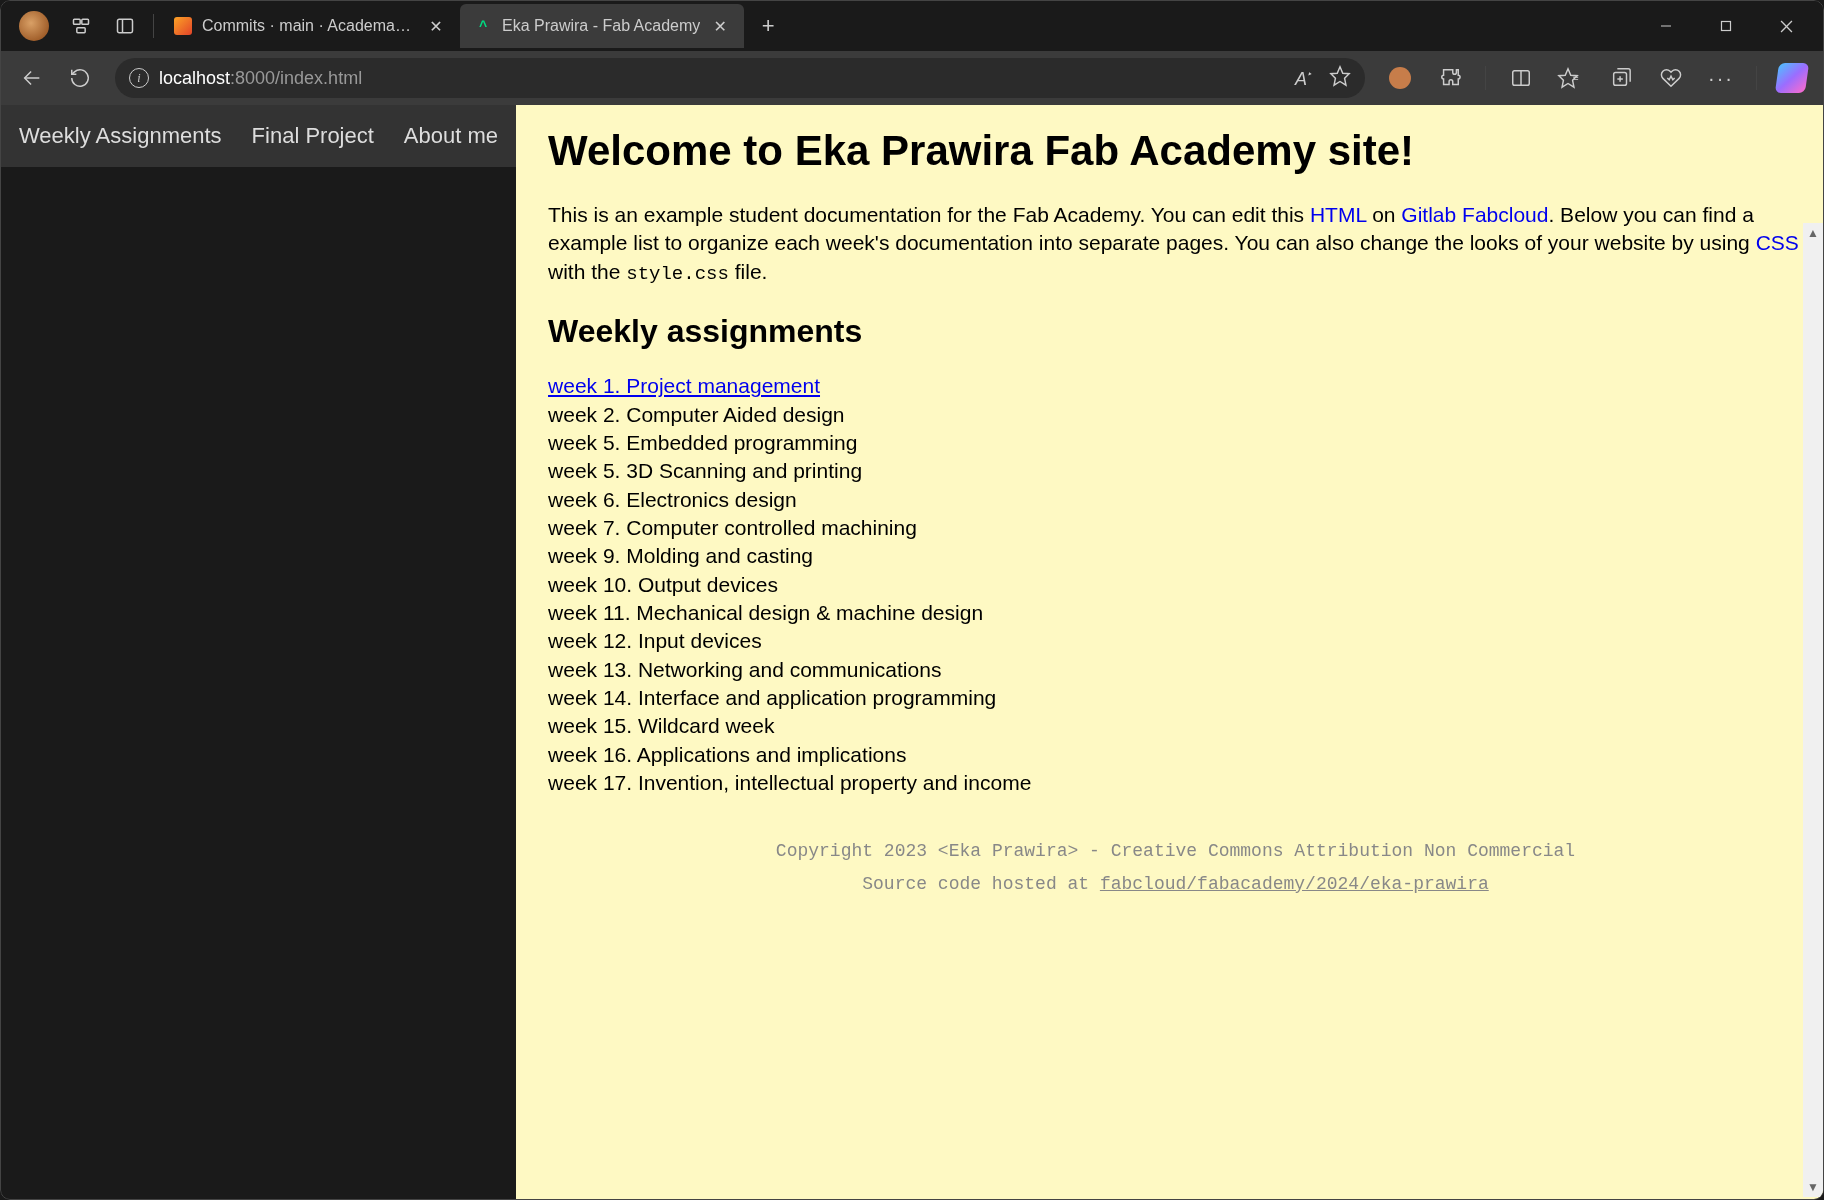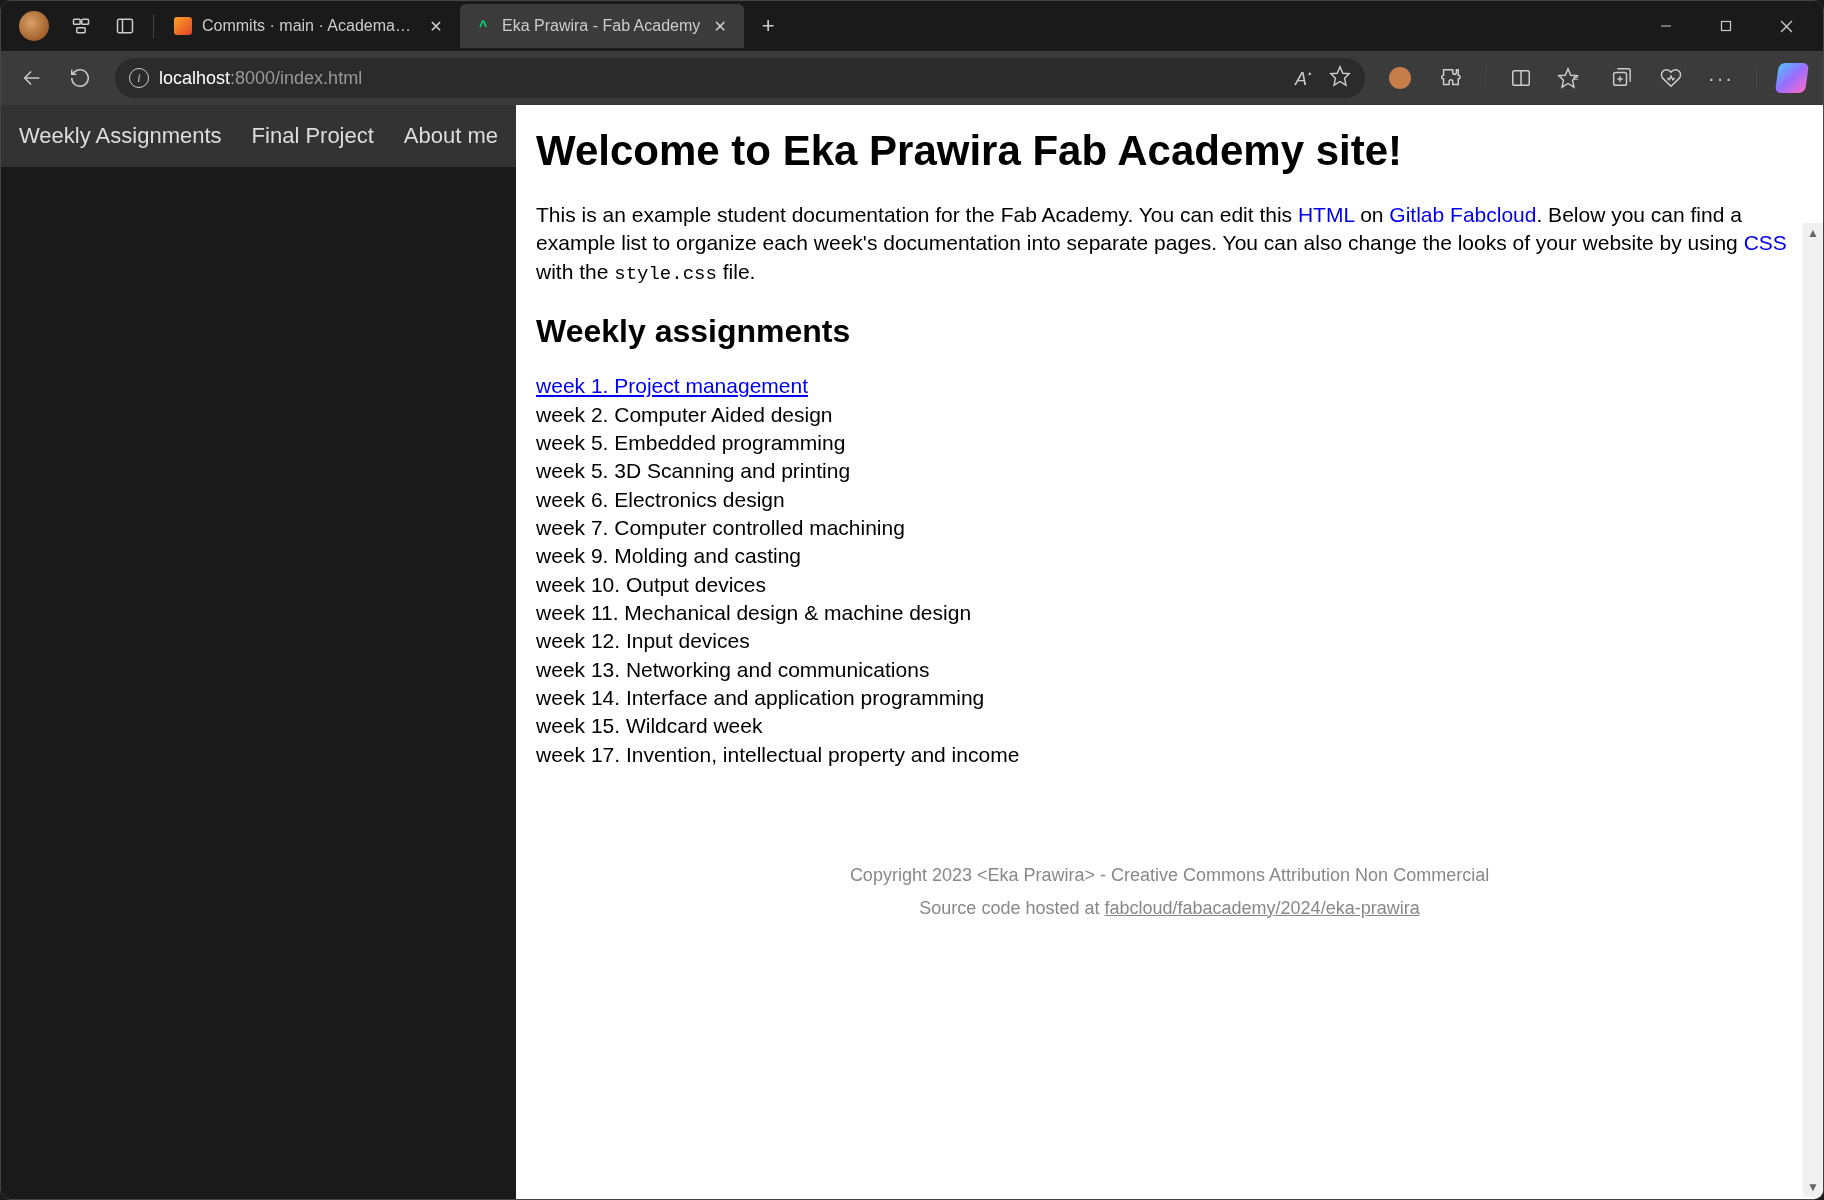--- a/index.html
+++ b/index.html
@@ -182,24 +182,24 @@
 }
 .site-nav a {
   color: #ddd;
   font-size: 22px;
   text-decoration: none;
   cursor: pointer;
 }
 
 .page {
   flex: 1;
-  background: #ffffff;
+  background: #fef9c3;
   color: #000;
   overflow-y: auto;
-  padding: 22px 20px 30px 20px;
+  padding: 22px 20px 30px 32px;
   position: relative;
 }
 .page h1 {
   font-size: 42px;
   font-weight: bold;
   margin-bottom: 26px;
 }
 .page p.intro {
   font-size: 21px;
   line-height: 1.35;
@@ -224,22 +224,23 @@
 }
 .weeks .week-link {
   color: #0000ee;
   text-decoration: underline;
   cursor: pointer;
 }
 .footer {
   text-align: center;
   color: #888;
   font-size: 18px;
-  margin-top: 90px;
+  margin-top: 38px;
   line-height: 1.8;
+  font-family: Liberation Mono, monospace;
 }
 .footer a {
   color: #888;
   text-decoration: underline;
 }
 
 .scrollbar-track {
   position: absolute;
   right: 0;
   top: 118px;
@@ -404,20 +405,21 @@
           <div>week 5. 3D Scanning and printing</div>
           <div>week 6. Electronics design</div>
           <div>week 7. Computer controlled machining</div>
           <div>week 9. Molding and casting</div>
           <div>week 10. Output devices</div>
           <div>week 11. Mechanical design &amp; machine design</div>
           <div>week 12. Input devices</div>
           <div>week 13. Networking and communications</div>
           <div>week 14. Interface and application programming</div>
           <div>week 15. Wildcard week</div>
+          <div>week 16. Applications and implications</div>
           <div>week 17. Invention, intellectual property and income</div>
         </div>
 
       <div class="footer">
         <div>Copyright 2023 &lt;Eka Prawira&gt; - Creative Commons Attribution Non Commercial</div>
         <div>
           <span>Source code hosted at </span><a>fabcloud/fabacademy/2024/eka-prawira</a>
         </div>
       </div>
     </div>

